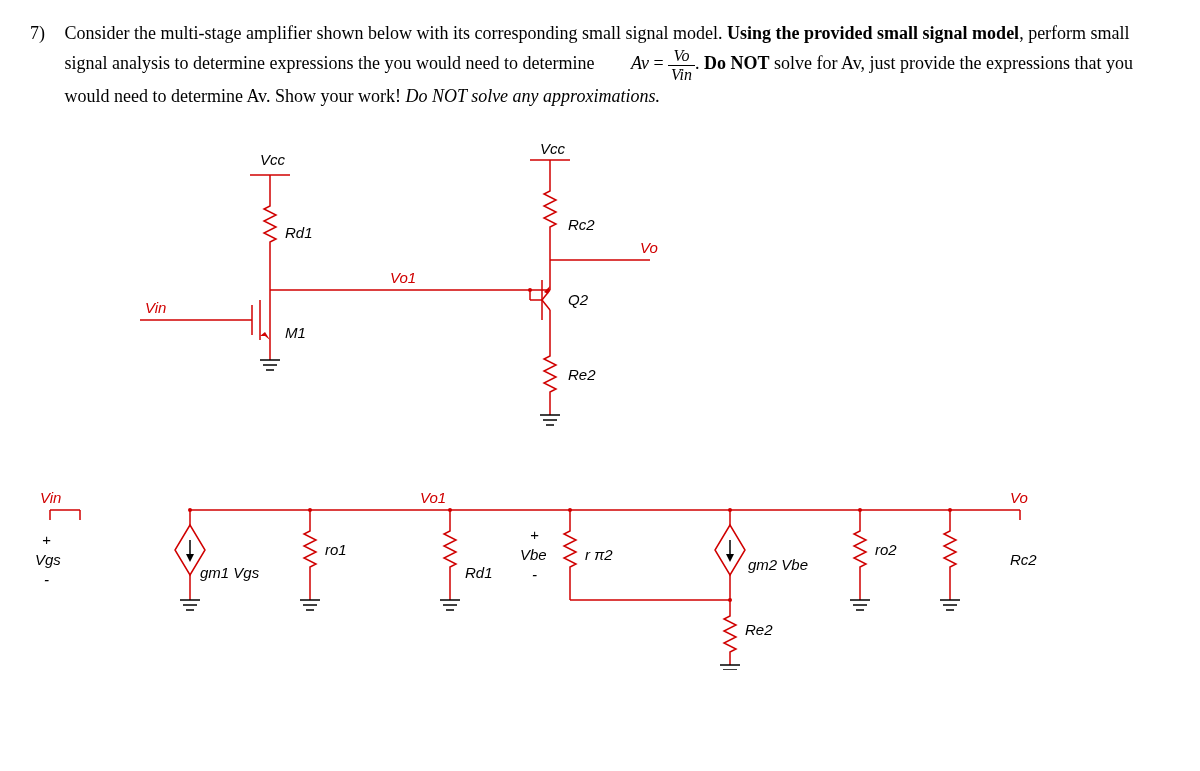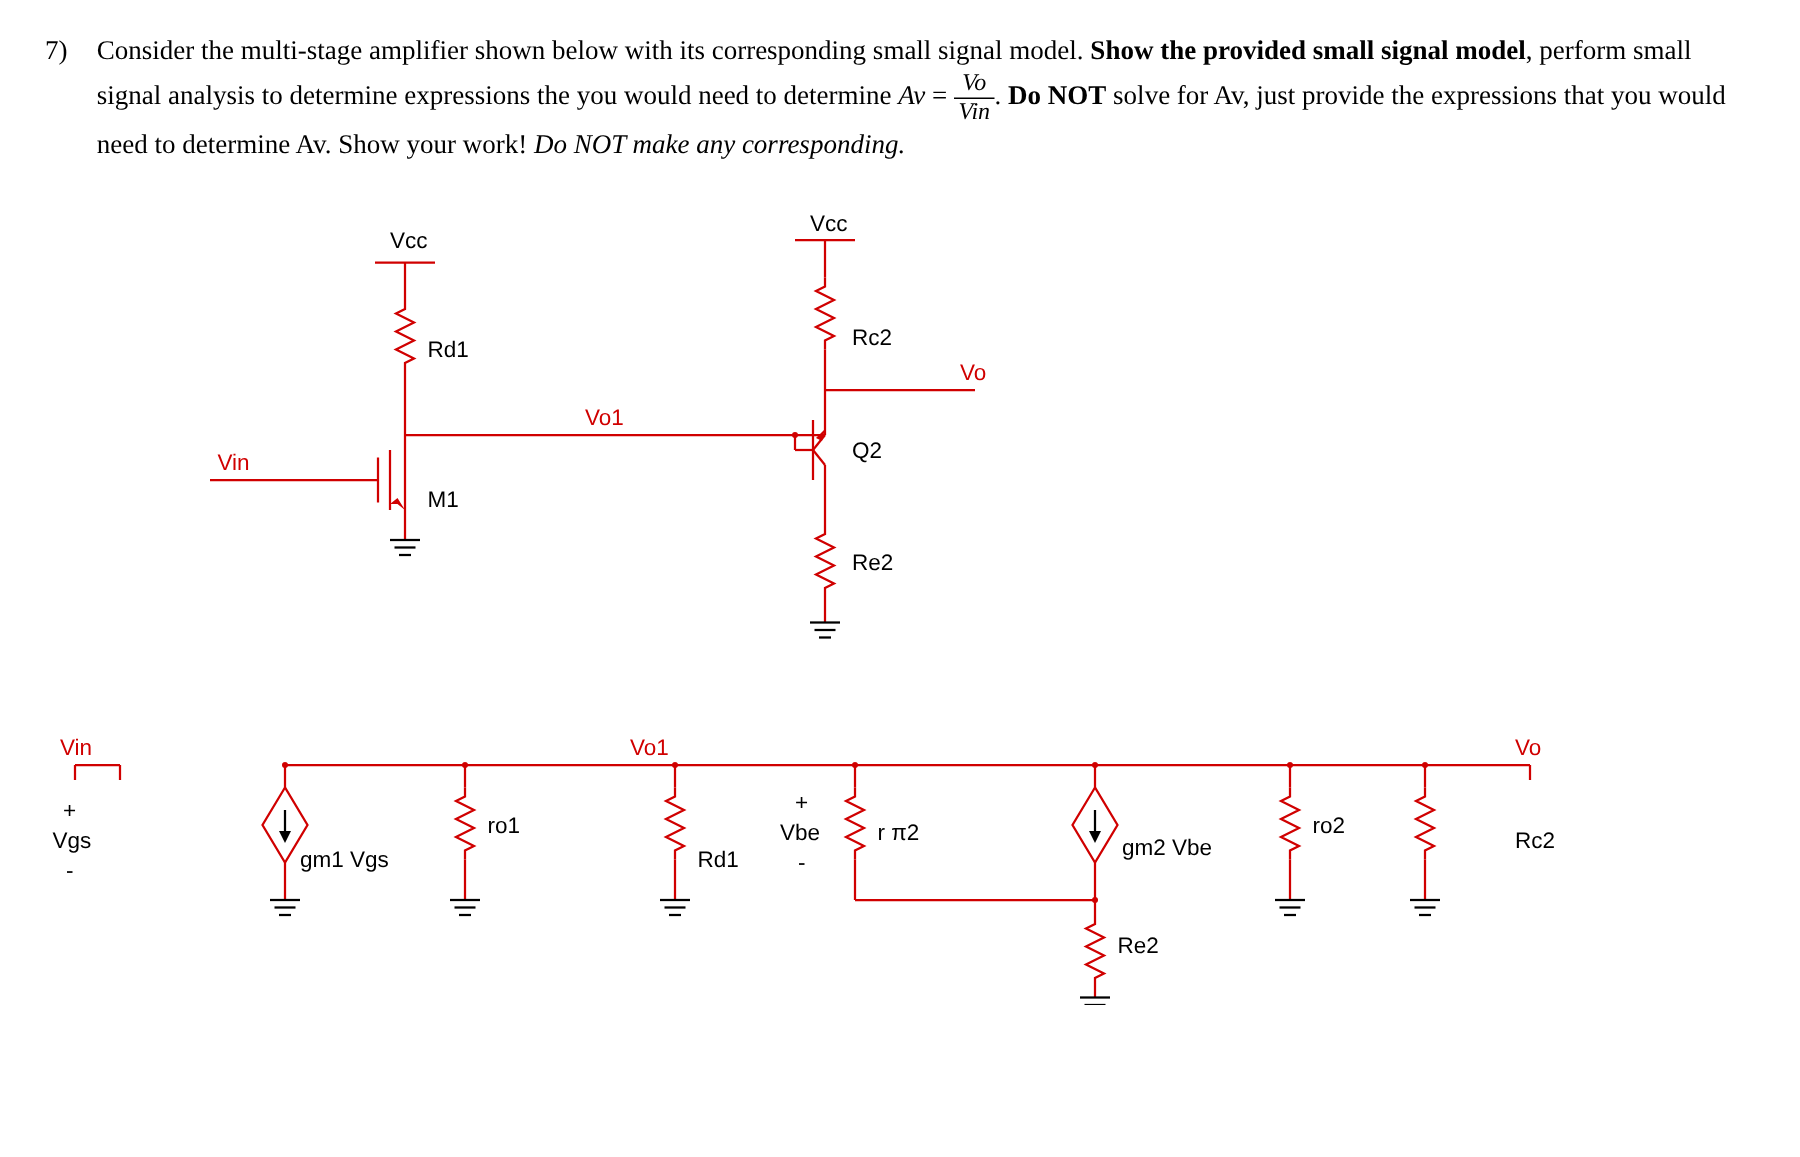--- a/index.html
+++ b/index.html
@@ -13,40 +13,40 @@
   }
   .problem-text { line-height: 1.5; margin-bottom: 30px; }
   .problem-num { display:inline-block; width: 30px; vertical-align: top;}
   .problem-body { display:inline-block; width: 1100px; vertical-align: top;}
   .b { font-weight: bold; }
   .i { font-style: italic; }
   .u { }
   .frac { display:inline-block; vertical-align: middle; text-align:center; font-style: italic; font-size:16px; line-height:1.1;}
   .frac .num { display:block; border-bottom:1px solid #000; padding:0 3px;}
   .frac .den { display:block; padding:0 3px;}
-  .eq { font-style: italic; }
+  .eq { font-style: italic; margin-left: 32px; }
   .circuits-row { white-space: nowrap; }
-  .circuit-area { position: relative; display:inline-block; vertical-align: top;}
+  .circuit-area { position: relative; display:inline-block; vertical-align: top; font-style: italic;}
   svg { display:block; }
   .wire-red { stroke: #d00000; stroke-width: 1.5; fill:none;}
   .wire-blk { stroke: #000; stroke-width: 1.5; fill:none;}
   .comp-red { stroke: #d00000; stroke-width: 1.5; fill:none;}
   .fill-red { fill: #d00000; stroke:none;}
   .fill-blk { fill: #000; stroke:none;}
   .label-red { fill: #d00000; font-family: Arial, sans-serif; font-size: 15px; }
   .label-blk { fill: #000; font-family: Arial, sans-serif; font-size: 15px; }
 </style>
 </head>
 <body>
 
 <div class="problem-text">
   <span class="problem-num">7)</span>
   <span class="problem-body">
-    <span>Consider the multi-stage amplifier shown below with its corresponding small signal model. </span><span class="b">Show the provided small signal model</span><span>, perform small signal analysis to determine expressions the you would need to determine </span><span class="eq">Av</span> = <span class="frac"><span class="num">Vo</span><span class="den">Vin</span></span><span>. </span>
-    <span class="b u">Do NOT</span><span> solve for Av, just provide the expressions that you would need to determine Av. Show your work! </span><span class="i">Do NOT make any corresponding.</span>
+    <span>Consider the multi-stage amplifier shown below with its corresponding small signal model. </span><span class="b">Using the provided small signal model</span><span>, perform small signal analysis to determine expressions the you would need to determine </span><span class="eq">Av</span> = <span class="frac"><span class="num">Vo</span><span class="den">Vin</span></span><span>. </span>
+    <span class="b u">Do NOT</span><span> solve for Av, just provide the expressions that you would need to determine Av. Show your work! </span><span class="i">Do NOT solve any approximations.</span>
   </span>
 </div>
 
 <div class="circuits-row">
 
 <div class="circuit-area" style="margin-left:60px;">
 <svg width="640" height="320">
 
   <line class="wire-red" x1="160" y1="35" x2="200" y2="35"></line>
   <line class="wire-red" x1="180" y1="35" x2="180" y2="60"></line>

